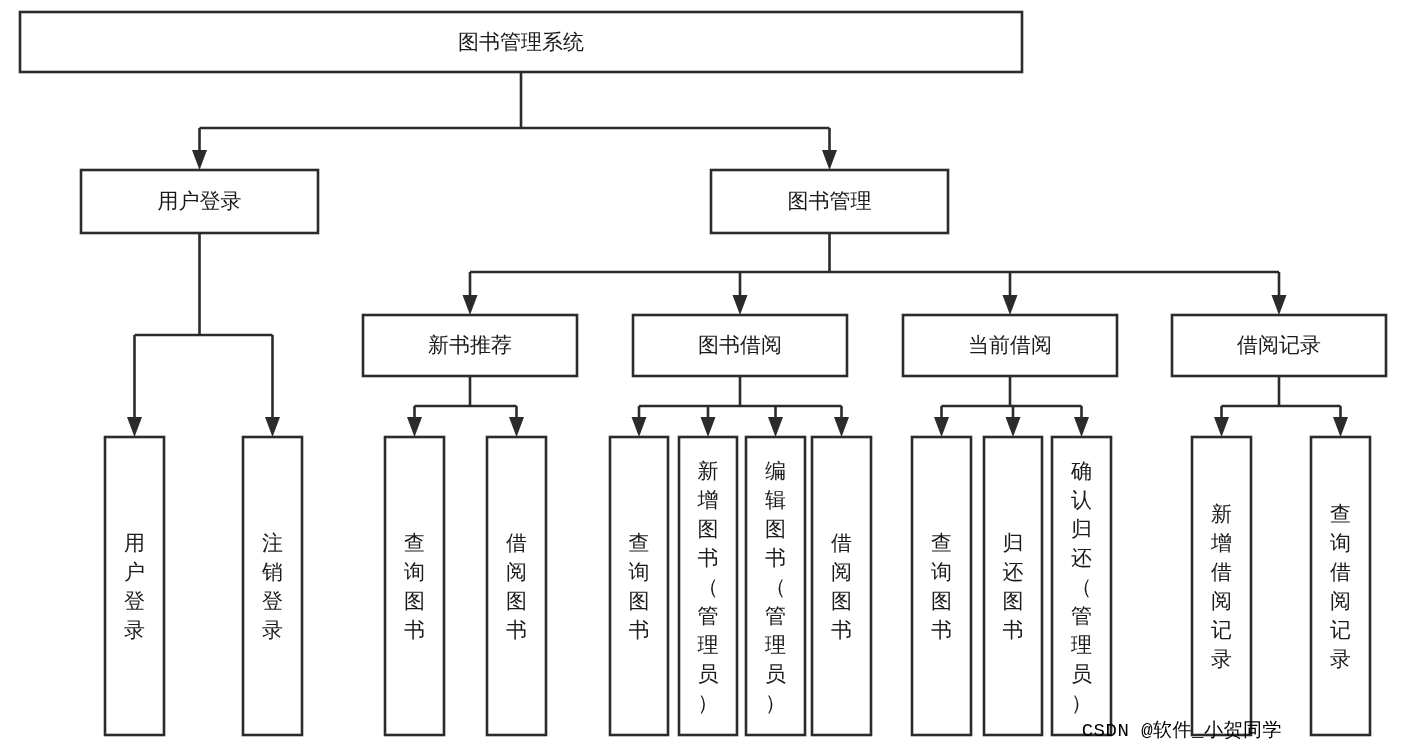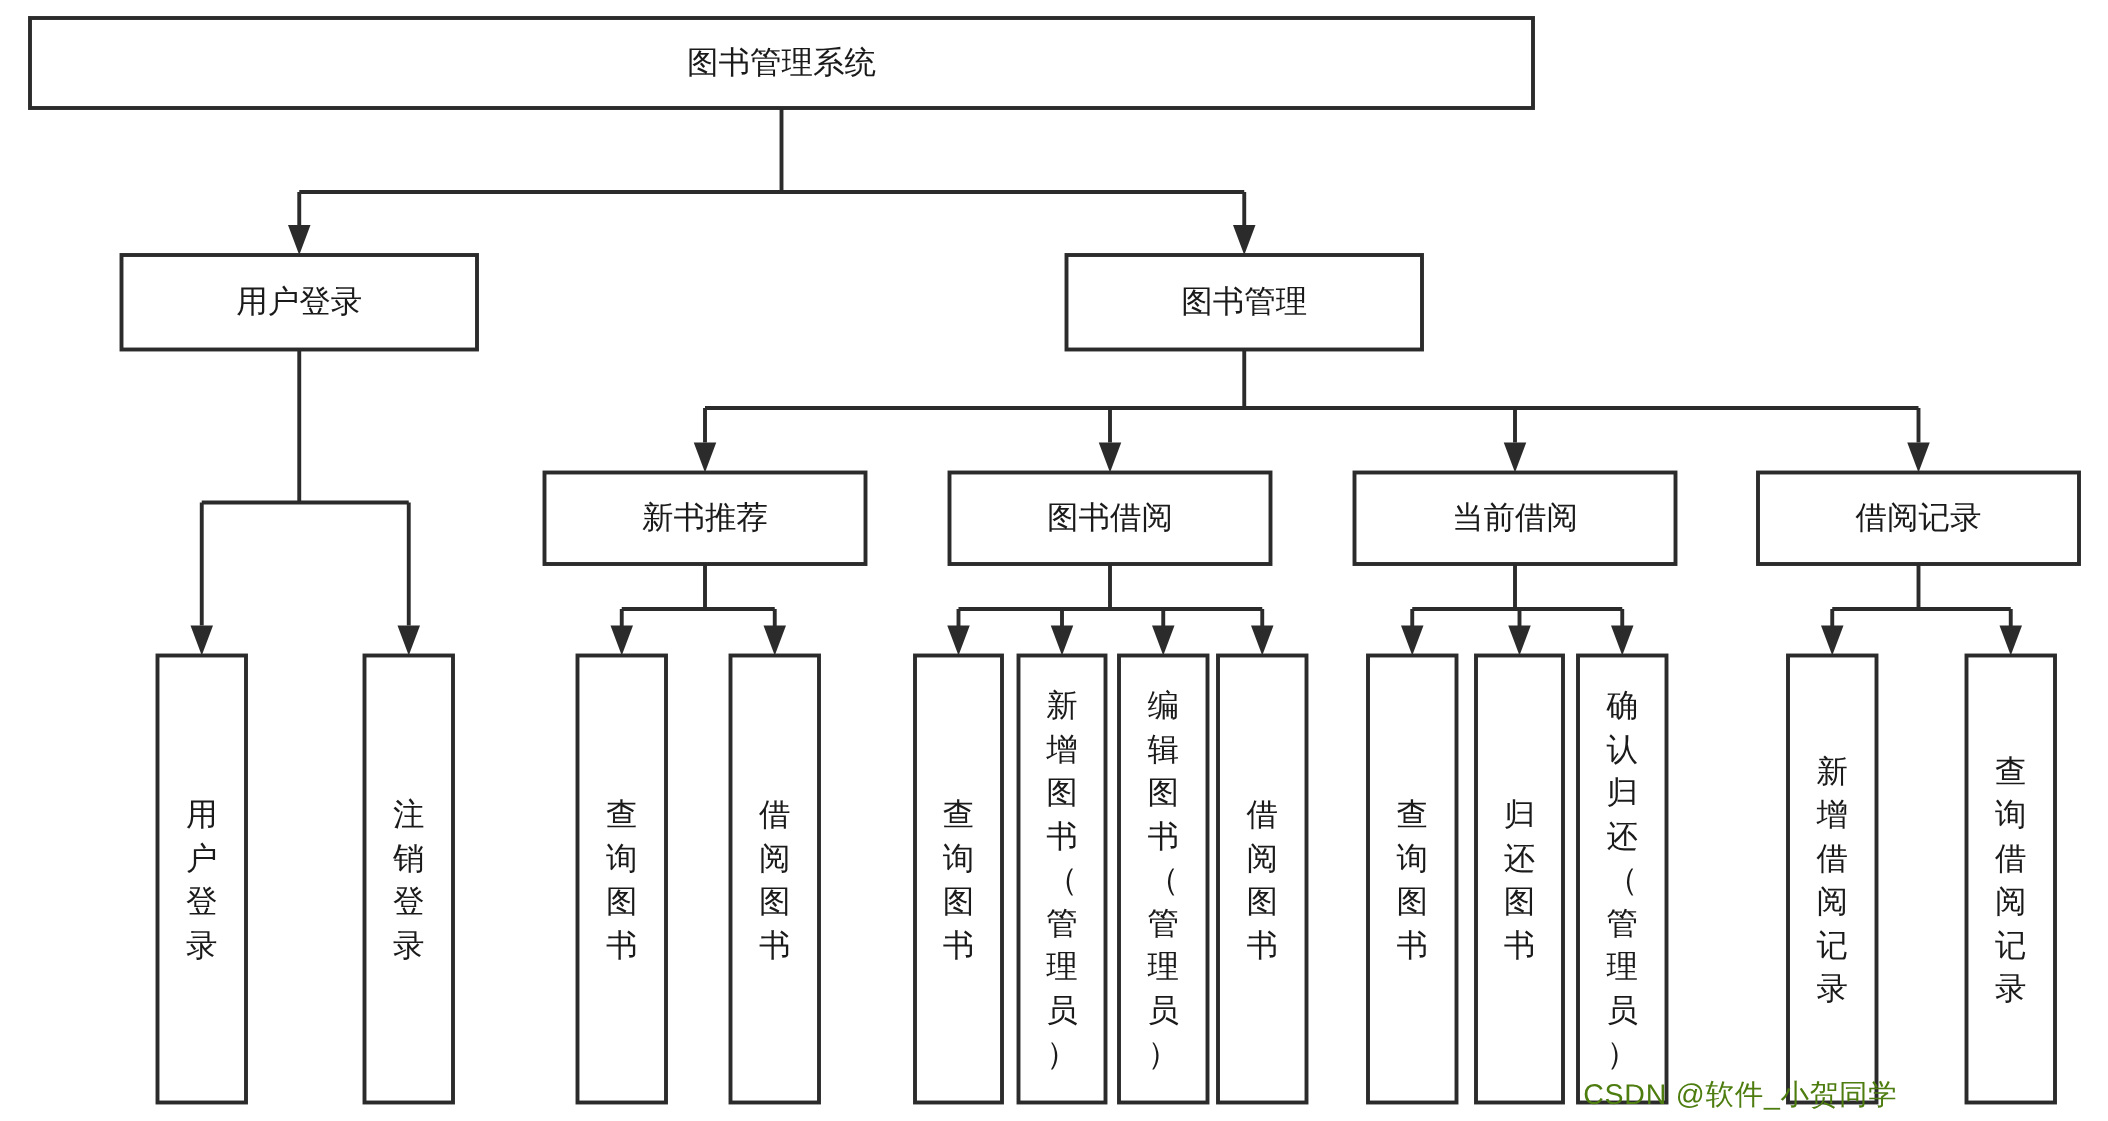--- a/index.html
+++ b/index.html
@@ -11,20 +11,21 @@
     width: 1405px;
     height: 747px;
     font-family: "Liberation Sans", "DejaVu Sans", sans-serif;
     overflow: hidden;
     position: relative;
   }
   #diagram-root {
     position: relative;
     width: 1273px;
     height: 747px;
+    padding-left: 17px;
   }
   svg#tree-svg {
     position: absolute;
     left: 0;
     top: 0;
     width: 1405px;
     height: 747px;
     display: block;
   }
   .node-box {
@@ -52,23 +53,23 @@
   .leaf-label {
     font-family: "Liberation Sans", "DejaVu Sans", sans-serif;
     fill: #1a1a1a;
     font-size: 21px;
     text-anchor: middle;
   }
   .watermark-text {
     position: absolute;
     right: 8px;
     bottom: 4px;
-    font-family: Liberation Sans, sans-serif;
+    font-family: Liberation Mono, monospace;
     font-size: 19px;
-    color: #4d7c0f;
+    color: #000000;
     white-space: nowrap;
     letter-spacing: 0.5px;
   }
 </style>
 </head>
 <body>
 
 <div id="diagram-root">
   <svg id="tree-svg" viewBox="0 0 1405 747">
     <g id="connectors-layer">

